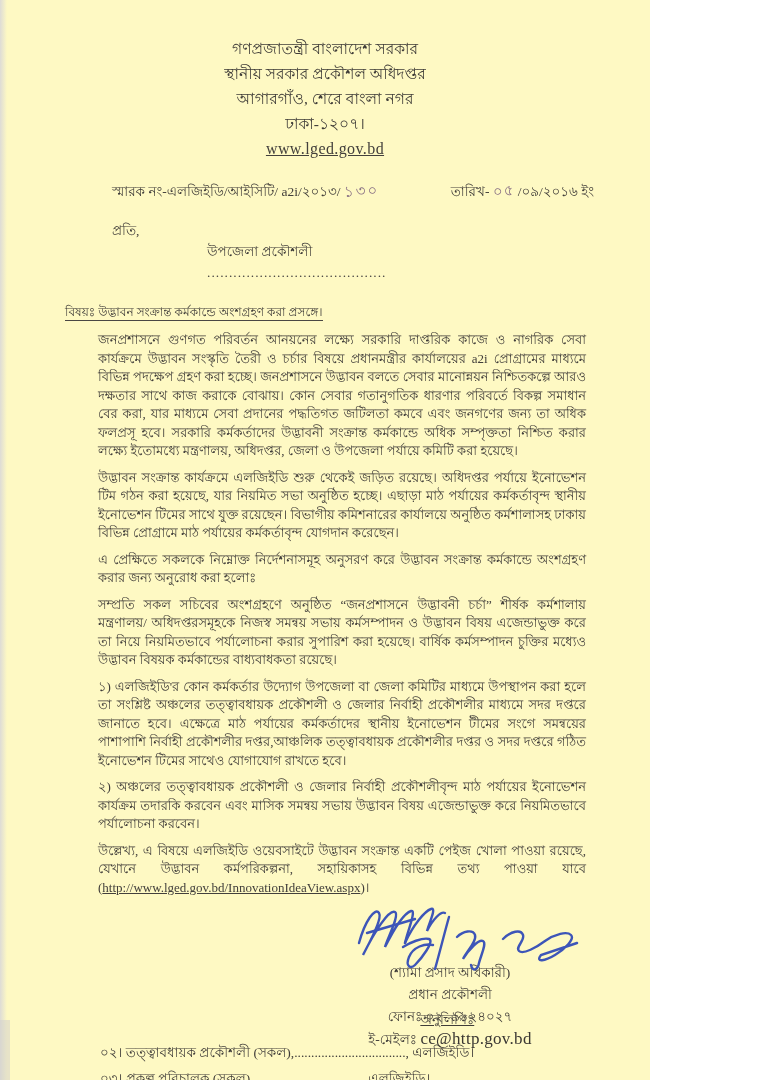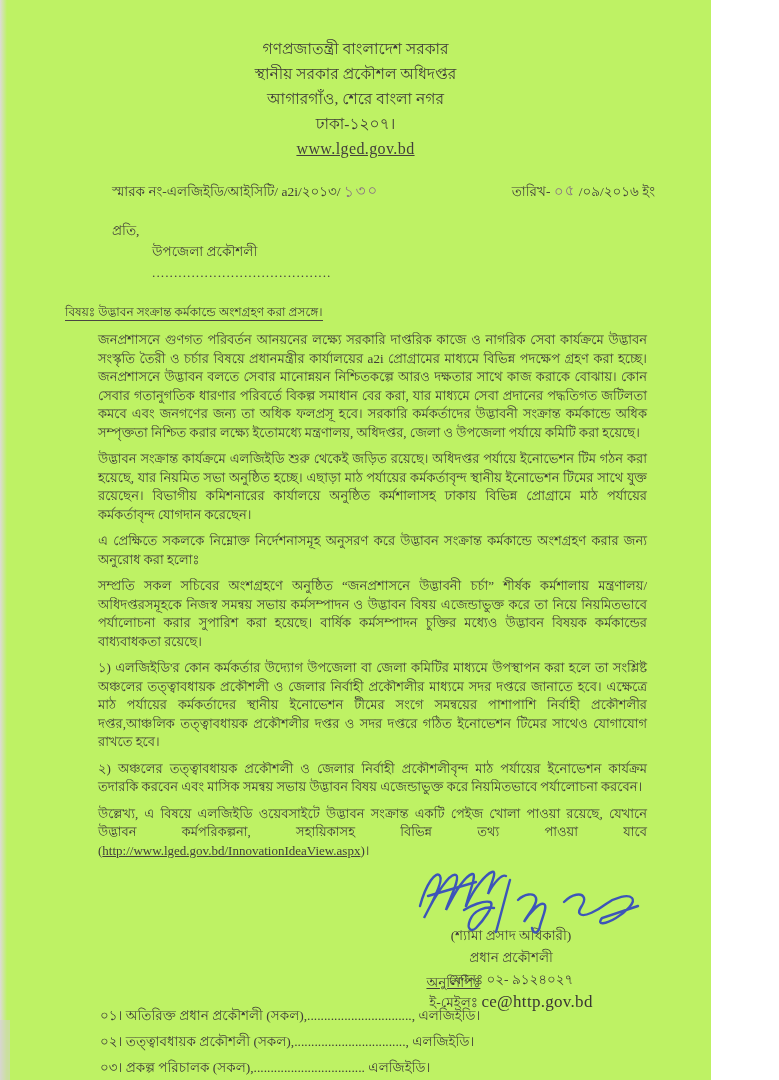--- a/index.html
+++ b/index.html
@@ -1,19 +1,19 @@
 <!DOCTYPE html>
 <html lang="bn"><head>
 <meta charset="utf-8">
 <style>
   html,body{margin:0;padding:0;background:#ffffff;}
   .page{
     position:relative;
-    width:711px;height:1080px;
-    background:#bef264;
+    width:650px;height:1080px;
+    background:#fef9c3;
     overflow:hidden;
     font-family:"Liberation Serif","DejaVu Serif",serif;
     color:#403d39;
     box-sizing:border-box;
   }
   .scan-edge{
     position:absolute;left:0;top:0;bottom:0;width:7px;
     background:linear-gradient(to right,#dedcd6,rgba(255,255,255,0));
     pointer-events:none;
   }
@@ -52,21 +52,21 @@
     font-size:15px;
     letter-spacing:1px;
     display:inline-block;
     transform:rotate(-6deg);
   }
   .recipient{
     margin:16px 0 0 112px;
     font-size:13.5px;
     line-height:21px;
   }
-  .recipient .indent{margin-left:40px;}
+  .recipient .indent{margin-left:95px;}
   .dots{letter-spacing:1px;color:#4a4743;}
   .subject{
     margin:20px 56px 0 65px;
     font-size:12px;
   }
   .subject span{
     border-bottom:1px solid #4a4743;
     padding-bottom:1px;
   }
   .body-text{
@@ -189,21 +189,20 @@
       <div>প্রধান প্রকৌশলী</div>
       <div>ফোনঃ ০২- ৯১২৪০২৭</div>
       <div class="sig-email">
         <span>ই-মেইলঃ </span><span class="latin">ce@http.gov.bd</span>
       </div>
     </div>
 
     <div class="copies">
       <div class="copies-heading">অনুলিপিঃ</div>
       <div class="copies-list">
-        <div>০১। অতিরিক্ত প্রধান প্রকৌশলী (সকল),..............................., এলজিইডি।</div>
         <div>০২। তত্ত্বাবধায়ক প্রকৌশলী (সকল),................................., এলজিইডি।</div>
         <div>০৩। প্রকল্প পরিচালক (সকল),................................. এলজিইডি।</div>
         <div>০৪। নির্বাহী প্রকৌশলী (........................ জেলা), এলজিইডি।</div>
       </div>
     </div>
 
   </div>
 
   <div class="artifact" style="left:742px;top:192px;width:10px;height:4px;"></div>
   <div class="artifact" style="left:738px;top:218px;width:9px;height:4px;"></div>

